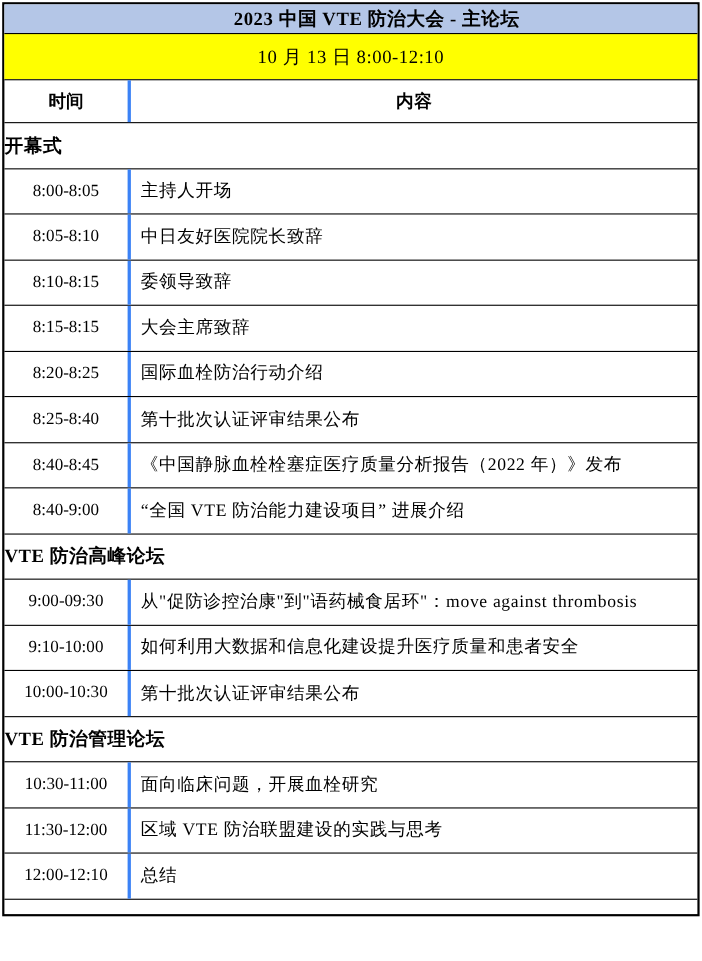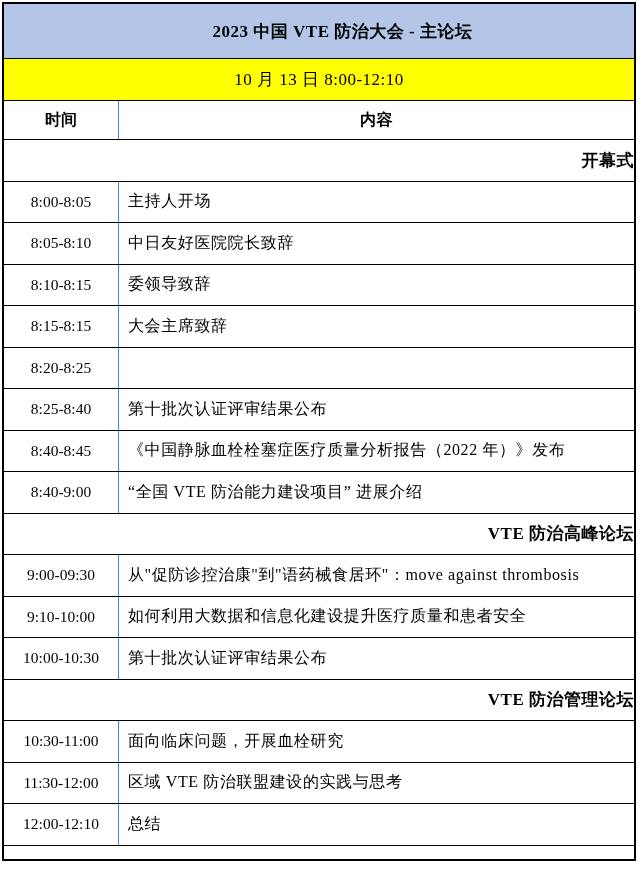--- a/index.html
+++ b/index.html
@@ -18,21 +18,21 @@
     border: 2px solid #000000;
     background: #ffffff;
   }
   .row {
     display: flex;
     align-items: stretch;
     border-top: 1px solid #000000;
   }
   .row:first-child { border-top: none; }
   .row.title-row {
-    height: 54px;
+    height: 26px;
     background: #B4C6E7;
     font-weight: bold;
     font-size: 17px;
     padding-left: 47px;
   }
   .row.date-row {
     height: 42px;
     background: #FFFF00;
     font-weight: normal;
     font-size: 17px;
@@ -43,40 +43,40 @@
     letter-spacing: 0.5px;
   }
   .row.colhdr-row {
     height: 39px;
     font-weight: bold;
     font-size: 16px;
   }
   .row.section-row {
     height: 41.5px;
     align-items: center;
-    justify-content: flex-end;
+    justify-content: flex-start;
     font-weight: bold;
     font-size: 17px;
     letter-spacing: 0.5px;
   }
   .row.item-row {
     height: 41.5px;
     font-size: 16px;
   }
   .row.sliver-row {
     height: 14px;
   }
   .cell {
     display: flex;
     align-items: center;
   }
   .cell.time-cell {
     flex: 0 0 115px;
     width: 115px;
-    border-right: 1px solid #3b82f6;
+    border-right: 3px solid #3b82f6;
     justify-content: center;
     text-align: center;
     font-size: 15.5px;
   }
   .cell.content-cell {
     flex: 1 1 auto;
     padding-left: 9px;
     letter-spacing: 0.6px;
   }
   .colhdr-row .cell.time-cell { font-size: 16px; }
@@ -122,20 +122,21 @@
     <div class="cell content-cell">委领导致辞</div>
   </div>
 
   <div class="row item-row">
     <div class="cell time-cell">8:15-8:15</div>
     <div class="cell content-cell">大会主席致辞</div>
   </div>
 
   <div class="row item-row">
     <div class="cell time-cell">8:20-8:25</div>
+    <div class="cell content-cell">国际血栓防治行动介绍</div>
   </div>
 
   <div class="row item-row">
     <div class="cell time-cell">8:25-8:40</div>
     <div class="cell content-cell">第十批次认证评审结果公布</div>
   </div>
 
   <div class="row item-row">
     <div class="cell time-cell">8:40-8:45</div>
     <div class="cell content-cell">《中国静脉血栓栓塞症医疗质量分析报告（2022 年）》发布</div>

